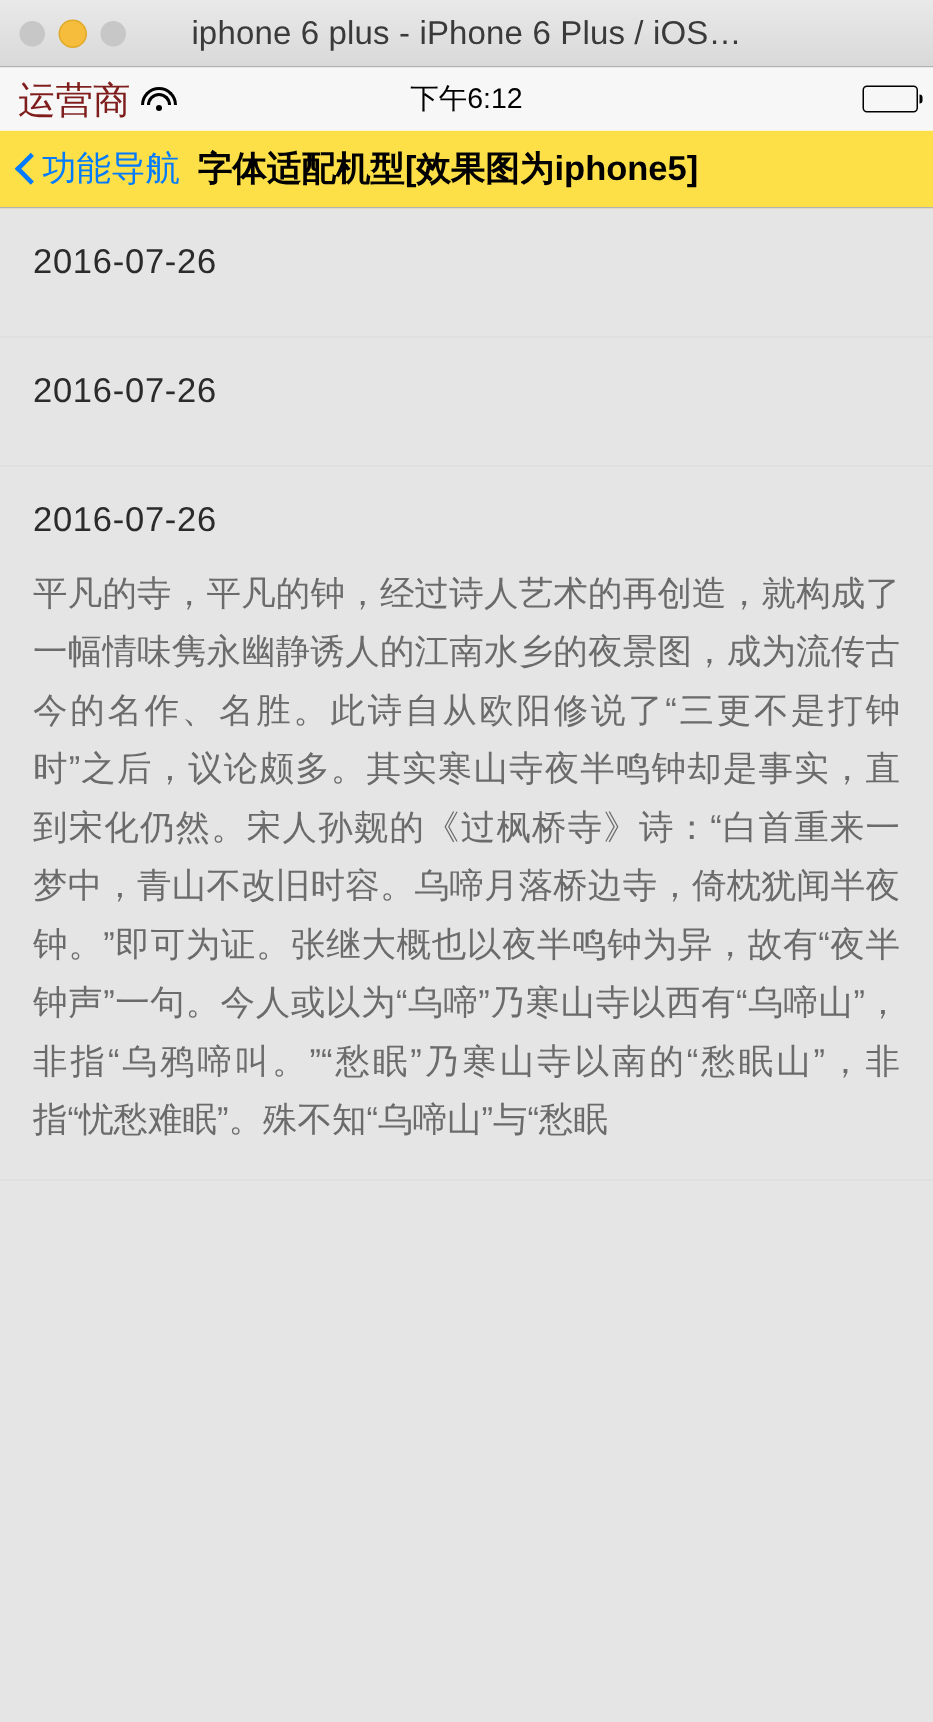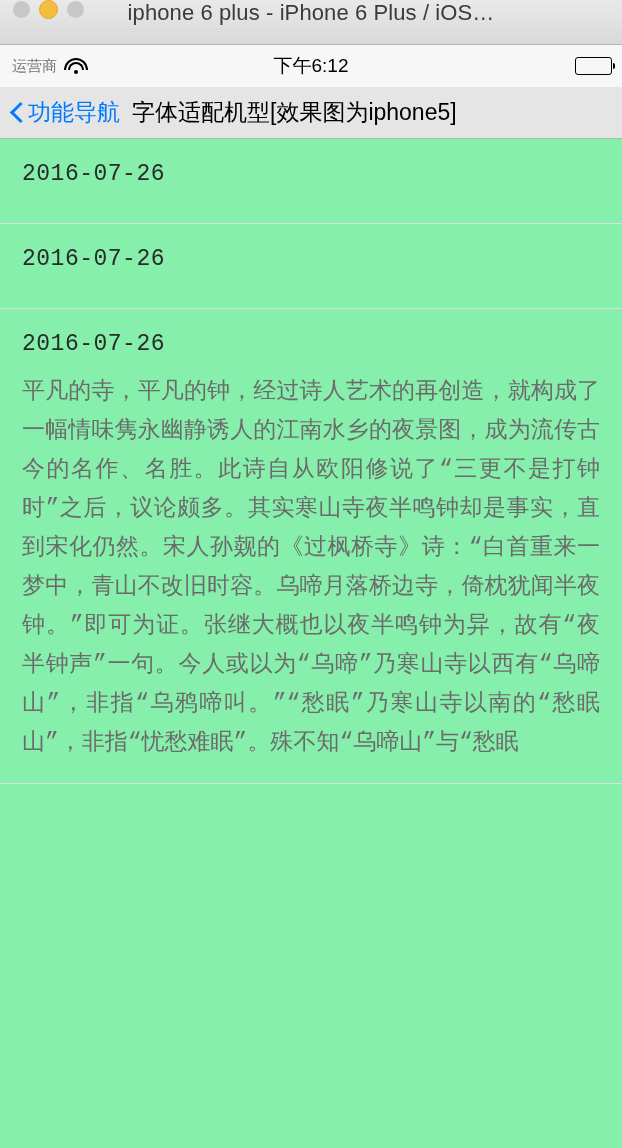--- a/index.html
+++ b/index.html
@@ -13,21 +13,21 @@
     font-family: "Liberation Sans", sans-serif;
     overflow: hidden;
   }
 
   
   .win-titlebar {
     height: 44px;
     background: linear-gradient(to bottom, #e9e9e9 0%, #d9d9d9 100%);
     border-bottom: 1px solid #b4b4b4;
     display: flex;
-    align-items: flex-start;
+    align-items: center;
     position: relative;
   }
   .traffic-lights {
     display: flex;
     align-items: center;
     gap: 9px;
     padding-left: 13px;
   }
   .tl {
     width: 17px;
@@ -62,21 +62,21 @@
     padding: 0 10px 0 12px;
     position: relative;
     font-size: 19px;
     color: #000;
   }
   .status-left {
     display: flex;
     align-items: center;
     gap: 8px;
   }
-  .carrier { font-size: 15px; color:#737373; }
+  .carrier { font-size: 25px; color:#7f1d1d; }
   .wifi-icon { display: inline-block; width: 22px; height: 16px; position: relative; }
   .wifi-icon span {
     position:absolute;
     left:50%;
     border: 2px solid #000;
     border-bottom: none;
     border-radius: 50% 50% 0 0 / 100% 100% 0 0;
     transform: translateX(-50%);
   }
   .wifi-icon .a { width: 20px; height: 10px; top: 0; }
@@ -120,21 +120,21 @@
     top: 5px;
     width: 2.5px;
     height: 6px;
     background: #000;
     border-radius: 0 2px 2px 0;
   }
 
   
   .nav-bar {
     height: 52px;
-    background: #e5e5e5;
+    background: #fde047;
     border-bottom: 1px solid #b2b2b2;
     display: flex;
     align-items: center;
     padding-left: 10px;
     box-sizing: border-box;
   }
   .back-btn {
     display: flex;
     align-items: center;
     gap: 4px;
@@ -157,32 +157,31 @@
     border-left: 3.5px solid #007aff;
     border-bottom: 3.5px solid #007aff;
     transform: rotate(45deg);
   }
   .back-label {
     font-size: 23px;
     color: #007aff;
   }
   .nav-title {
     font-size: 23px;
-    font-weight: normal;
+    font-weight: bold;
     color: #000;
     margin-left: 12px;
     white-space: nowrap;
   }
 
   
   .content {
-    background: #86efac;
+    background: #e5e5e5;
     height: calc(1148px - 44px - 42px - 52px);
     overflow: hidden;
-    font-family: Liberation Mono, monospace;
   }
   .cell {
     padding: 22px 22px 20px 22px;
     border-bottom: 1px solid #dedede;
     box-sizing: border-box;
   }
   .cell-date {
     font-size: 23px;
     color: #2b2b2b;
     margin-bottom: 16px;

